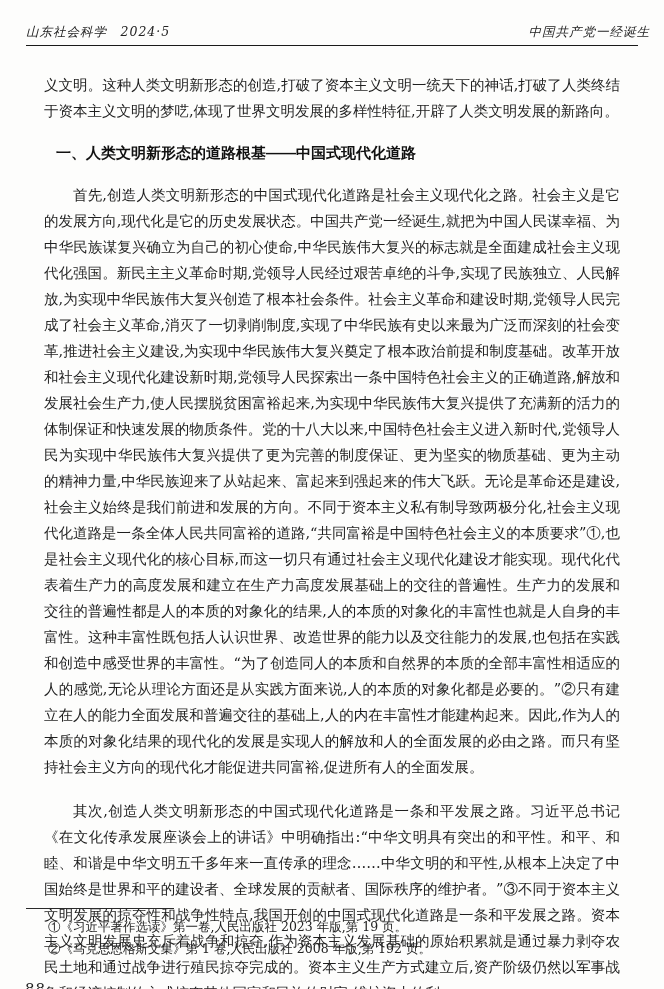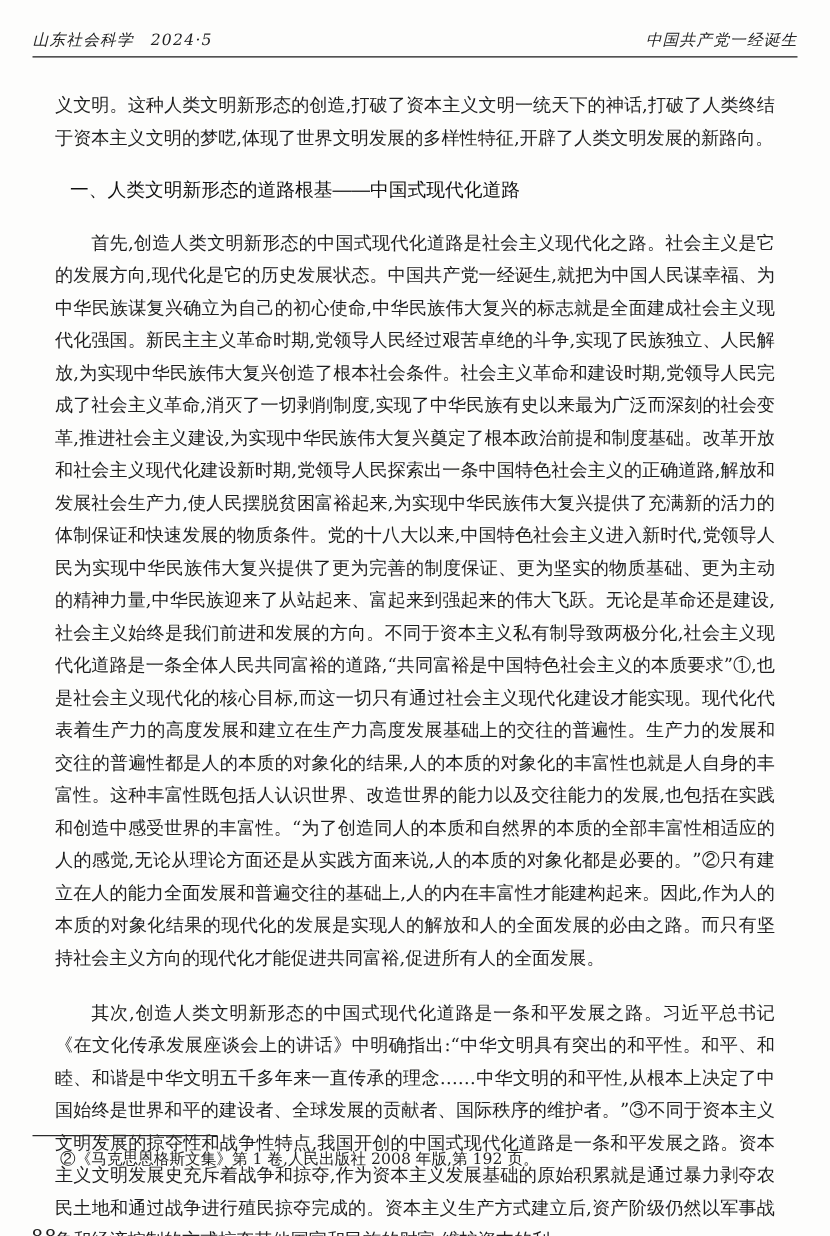--- a/index.html
+++ b/index.html
@@ -15,21 +15,21 @@
     background: #fdfdfc;
     color: #1f1f1f;
     font-family: "DejaVu Serif", "Liberation Serif", serif;
     overflow: hidden;
     box-sizing: border-box;
   }
   .header {
     position: absolute;
     top: 24px;
     left: 26px;
-    right: 26px;
+    right: 14px;
     display: flex;
     justify-content: space-between;
     align-items: baseline;
     font-size: 12.5px;
     font-style: italic;
     letter-spacing: 1px;
     color: #222;
   }
   .header-rule {
     position: absolute;
@@ -52,21 +52,21 @@
   }
   .content p {
     margin: 18px;
     text-indent: 2em;
   }
   .content p.no-indent {
     text-indent: 0;
   }
   .section-heading {
     font-family: "Liberation Sans", "DejaVu Sans", sans-serif;
-    font-weight: normal;
+    font-weight: bold;
     font-size: 15px;
     line-height: 22px;
     margin: 9px 0 8px 0;
     text-indent: 2em;
     color: #111;
   }
   .footnotes {
     position: absolute;
     top: 908px;
     left: 26px;
@@ -113,18 +113,19 @@
     <div class="section-heading">一、人类文明新形态的道路根基——中国式现代化道路</div>
 
 
     <p>首先,创造人类文明新形态的中国式现代化道路是社会主义现代化之路。社会主义是它的发展方向,现代化是它的历史发展状态。中国共产党一经诞生,就把为中国人民谋幸福、为中华民族谋复兴确立为自己的初心使命,中华民族伟大复兴的标志就是全面建成社会主义现代化强国。新民主主义革命时期,党领导人民经过艰苦卓绝的斗争,实现了民族独立、人民解放,为实现中华民族伟大复兴创造了根本社会条件。社会主义革命和建设时期,党领导人民完成了社会主义革命,消灭了一切剥削制度,实现了中华民族有史以来最为广泛而深刻的社会变革,推进社会主义建设,为实现中华民族伟大复兴奠定了根本政治前提和制度基础。改革开放和社会主义现代化建设新时期,党领导人民探索出一条中国特色社会主义的正确道路,解放和发展社会生产力,使人民摆脱贫困富裕起来,为实现中华民族伟大复兴提供了充满新的活力的体制保证和快速发展的物质条件。党的十八大以来,中国特色社会主义进入新时代,党领导人民为实现中华民族伟大复兴提供了更为完善的制度保证、更为坚实的物质基础、更为主动的精神力量,中华民族迎来了从站起来、富起来到强起来的伟大飞跃。无论是革命还是建设,社会主义始终是我们前进和发展的方向。不同于资本主义私有制导致两极分化,社会主义现代化道路是一条全体人民共同富裕的道路,“共同富裕是中国特色社会主义的本质要求”①,也是社会主义现代化的核心目标,而这一切只有通过社会主义现代化建设才能实现。现代化代表着生产力的高度发展和建立在生产力高度发展基础上的交往的普遍性。生产力的发展和交往的普遍性都是人的本质的对象化的结果,人的本质的对象化的丰富性也就是人自身的丰富性。这种丰富性既包括人认识世界、改造世界的能力以及交往能力的发展,也包括在实践和创造中感受世界的丰富性。“为了创造同人的本质和自然界的本质的全部丰富性相适应的人的感觉,无论从理论方面还是从实践方面来说,人的本质的对象化都是必要的。”②只有建立在人的能力全面发展和普遍交往的基础上,人的内在丰富性才能建构起来。因此,作为人的本质的对象化结果的现代化的发展是实现人的解放和人的全面发展的必由之路。而只有坚持社会主义方向的现代化才能促进共同富裕,促进所有人的全面发展。</p>
 
     <p>其次,创造人类文明新形态的中国式现代化道路是一条和平发展之路。习近平总书记《在文化传承发展座谈会上的讲话》中明确指出:“中华文明具有突出的和平性。和平、和睦、和谐是中华文明五千多年来一直传承的理念……中华文明的和平性,从根本上决定了中国始终是世界和平的建设者、全球发展的贡献者、国际秩序的维护者。”③不同于资本主义文明发展的掠夺性和战争性特点,我国开创的中国式现代化道路是一条和平发展之路。资本主义文明发展史充斥着战争和掠夺,作为资本主义发展基础的原始积累就是通过暴力剥夺农民土地和通过战争进行殖民掠夺完成的。资本主义生产方式建立后,资产阶级仍然以军事战争和经济控制的方式掠夺其他国家和民族的财富,维护资本的利</p>
   </div>
 
   <div class="footnotes">
     <hr class="footnote-rule">
+    <p class="footnote">①《习近平著作选读》第一卷,人民出版社 2023 年版,第 19 页。</p>
     <p class="footnote">②《马克思恩格斯文集》第 1 卷,人民出版社 2008 年版,第 192 页。</p>
   </div>
 
   <div class="page-number">88</div>
 
 </div>
 
 </body></html>

